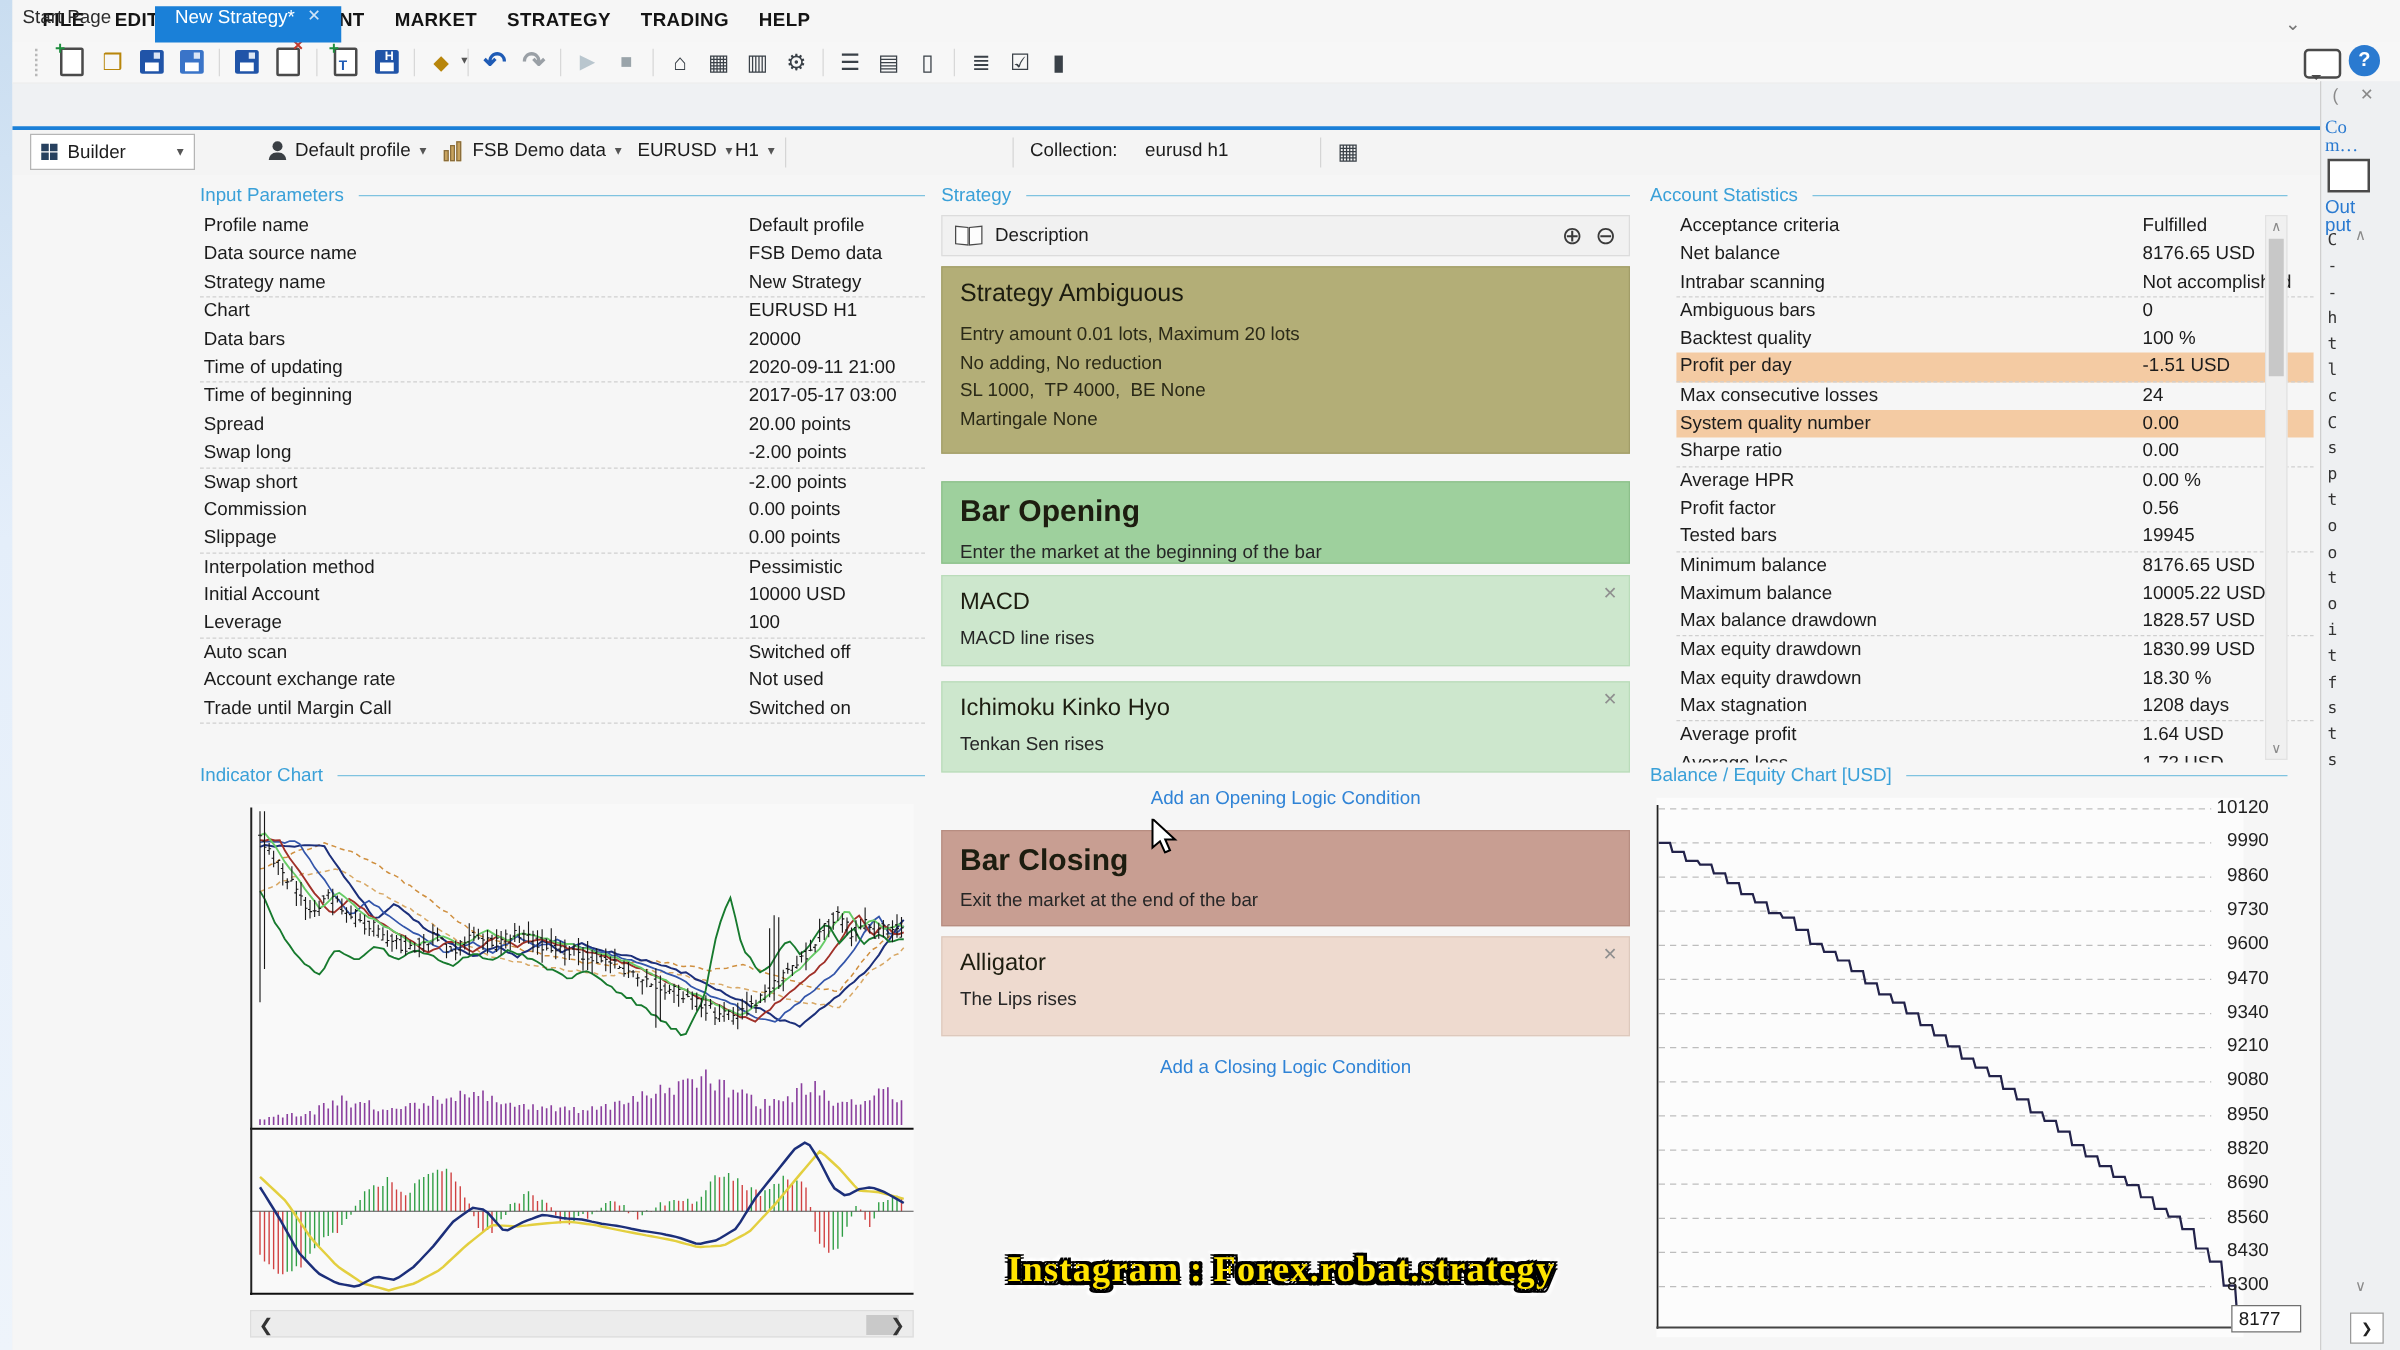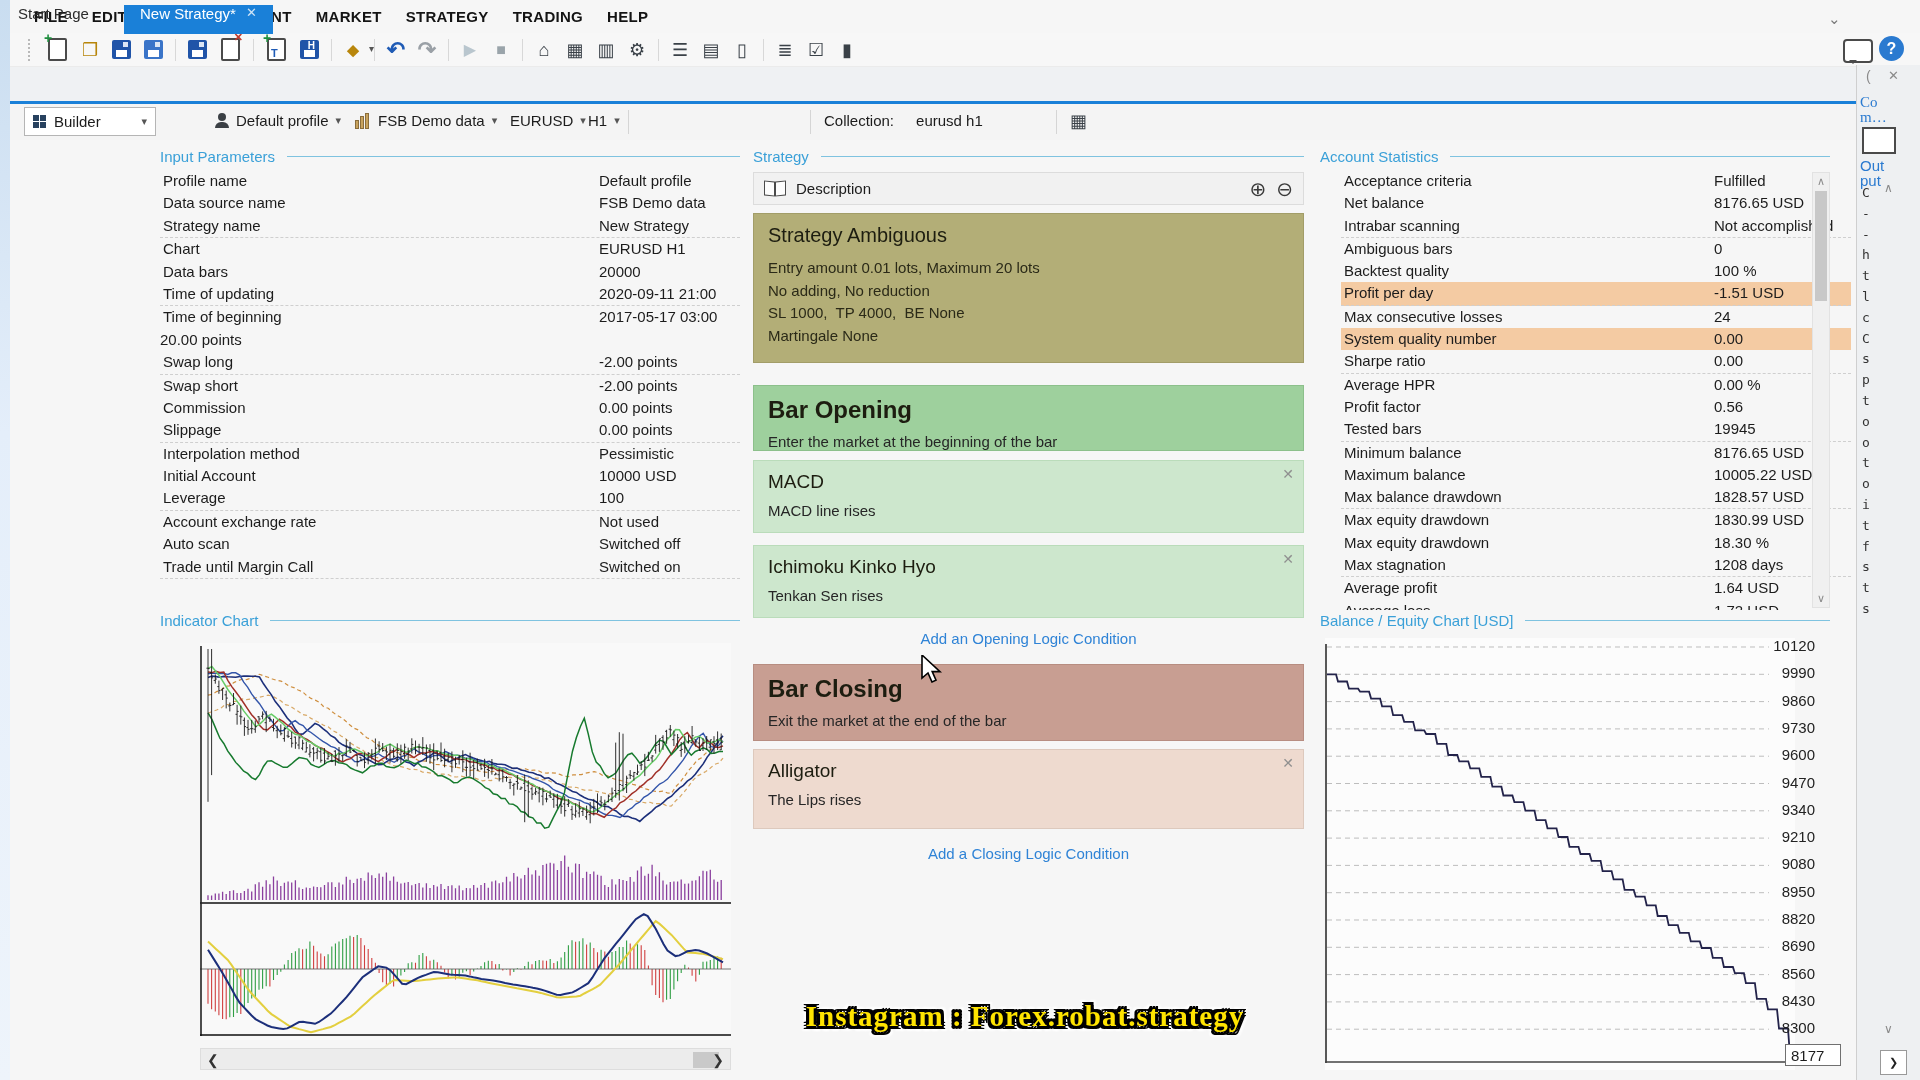--- a/index.html
+++ b/index.html
@@ -346,20 +346,21 @@
       </div>
         <div class="param-row">
         <span class="p-label">Time of updating</span>
         <span class="p-value">2020-09-11 21:00</span>
       </div>
         <div class="param-row">
         <span class="p-label">Time of beginning</span>
         <span class="p-value">2017-05-17 03:00</span>
       </div>
         <div class="param-row">
+        <span class="p-label">Spread</span>
         <span class="p-value">20.00 points</span>
       </div>
         <div class="param-row">
         <span class="p-label">Swap long</span>
         <span class="p-value">-2.00 points</span>
       </div>
         <div class="param-row">
         <span class="p-label">Swap short</span>
         <span class="p-value">-2.00 points</span>
       </div>
@@ -377,26 +378,26 @@
       </div>
         <div class="param-row">
         <span class="p-label">Initial Account</span>
         <span class="p-value">10000 USD</span>
       </div>
         <div class="param-row">
         <span class="p-label">Leverage</span>
         <span class="p-value">100</span>
       </div>
         <div class="param-row">
+        <span class="p-label">Auto scan</span>
+        <span class="p-value">Switched off</span>
+      </div>
+        <div class="param-row">
         <span class="p-label">Account exchange rate</span>
         <span class="p-value">Not used</span>
-      </div>
-        <div class="param-row">
-        <span class="p-label">Auto scan</span>
-        <span class="p-value">Switched off</span>
       </div>
         <div class="param-row">
         <span class="p-label">Trade until Margin Call</span>
         <span class="p-value">Switched on</span>
       </div>
       </div>
 
     <div class="sec-hdr" style="left:150px;top:472px;width:580px;">
       <span>Indicator Chart</span>
     </div>

